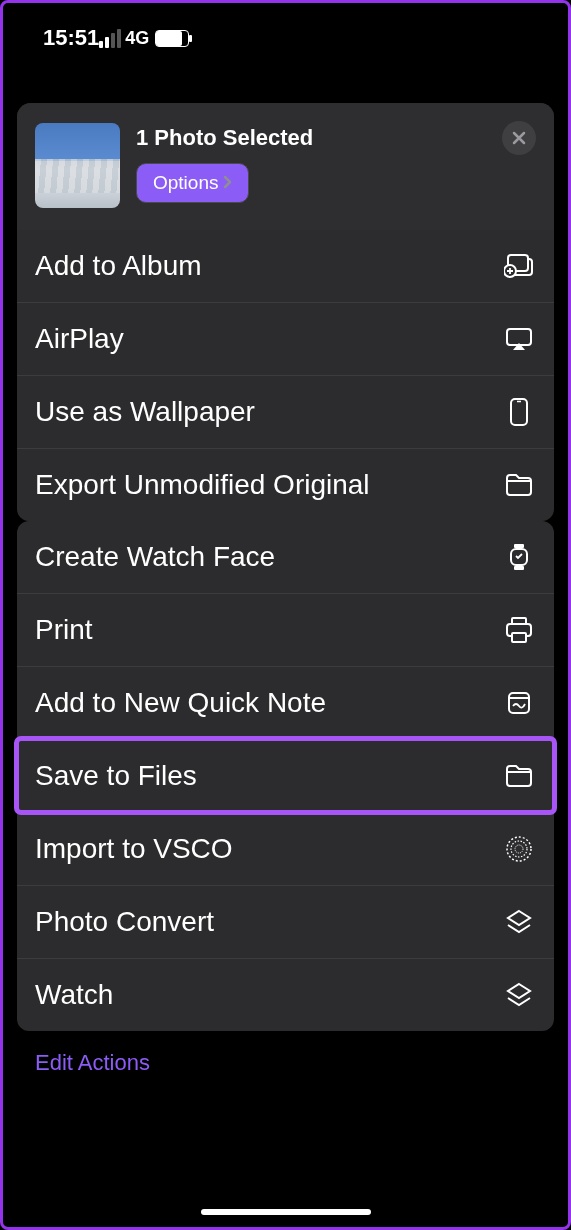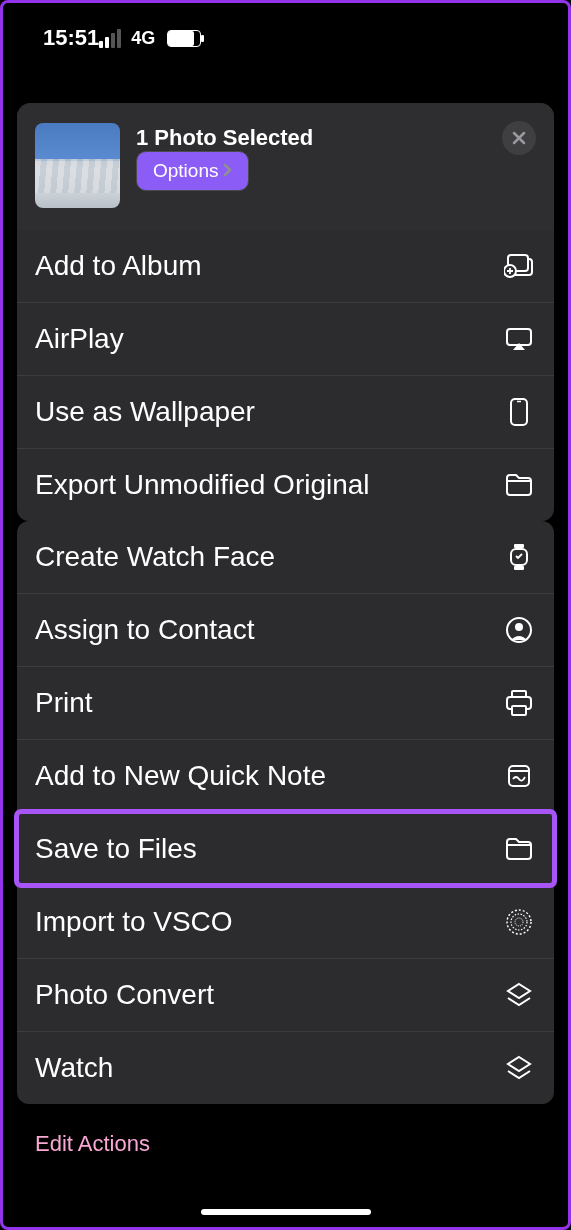--- a/index.html
+++ b/index.html
@@ -15,21 +15,21 @@
       border-radius: 8px;
     }
     .status-bar {
       display: flex;
       justify-content: flex-start;
       align-items: center;
       padding: 20px 40px 10px;
       height: 60px;
     }
     .status-time { font-size: 22px; font-weight: 600; }
-    .status-right { display: flex; align-items: center; gap: 6px; }
+    .status-right { display: flex; align-items: center; }
     .signal { display: flex; align-items: flex-end; gap: 2px; }
     .signal-bar { width: 4px; background:#555; border-radius:1px; }
     .signal-bar.on { background:#fff; }
     .net-label { font-size:18px; font-weight:600; margin-left:4px; }
     .battery { width: 34px; height: 17px; border: 1.5px solid #fff; border-radius: 4px; margin-left: 6px; position: relative; }
     .battery::after { content:''; position:absolute; right:-4px; top:4px; width:3px; height:7px; background:#fff; border-radius:1px; }
     .battery-fill { width: 80%; height: 100%; background:#fff; border-radius:2px; }
     .sheet {
       margin: 40px 14px 0;
       background: #2a2a2c;
@@ -45,21 +45,21 @@
       background:#2e2e30;
       border-radius:14px 14px 0 0;
     }
     .thumb {
       width: 85px; height: 85px; border-radius: 8px; flex-shrink:0;
       background: linear-gradient(to bottom, #4a7ac0 0%, #5b8cd1 45%, #d0d8e0 45%, #e8ecf0 55%, #b8c0c8 100%);
       position: relative;
       overflow: hidden;
     }
     .thumb::before { content:''; position:absolute; left:0; right:0; top:42%; height:40%; background: repeating-linear-gradient(95deg, #d8dce0 0 6px, #c0c8d0 6px 12px); opacity:0.8;}
-    .header-text { display:flex; flex-direction:column; padding-top:2px;}
+    .header-text { display:flex; flex-direction:column; gap:12px; padding-top:2px;}
     .header-title { font-size: 22px; font-weight: 600; }
     .options-btn {
       display:inline-flex; align-items:center; gap:4px;
       background:#8b5cf6; border-radius:10px; padding:8px 16px;
       font-size:19px; color:#fff; width:fit-content; border:0.5px solid #4a4a4c;
     }
     .close-btn {
       position:absolute; right:18px; top:18px;
       width:34px; height:34px; border-radius:50%; background:#3f3f41;
       display:flex; align-items:center; justify-content:center;
@@ -80,23 +80,23 @@
     }
     .action-row:first-child { border-top:none; }
     .action-row .icon { width:30px; height:30px; display:flex; align-items:center; justify-content:center; flex-shrink:0;}
     .action-row.highlighted {
       outline: 5px solid #a855f7;
       outline-offset: -2px;
       border-radius: 4px;
       z-index: 2;
     }
     .edit-actions {
-      color:#f9a8d4;
+      color:#8b5cf6;
       font-size:22px;
-      padding: 27px 18px 0;
+      padding: 19px 18px 0;
       margin: 0 14px;
     }
     .home-indicator {
       position:absolute; bottom:12px; left:50%; transform:translateX(-50%);
       width:170px; height:6px; background:#fff; border-radius:3px;
     }
     svg { stroke:#fff; fill:none; stroke-width:2; }
     .chevron { display:inline-block; }
   </style>
 </head>
@@ -187,30 +187,20 @@
     <span class="icon">
       <svg width="22" height="30" viewBox="0 0 22 30">
           <rect x="3" y="7" width="16" height="16" rx="5"></rect>
           <rect x="6" y="2" width="10" height="4" rx="1" fill="#fff" stroke="none"></rect>
           <rect x="6" y="24" width="10" height="4" rx="1" fill="#fff" stroke="none"></rect>
           <path d="M8 14 L10 16 L14 12" stroke-width="1.8"></path>
         </svg>
     </span>
   </div>
   <div class="action-row">
-    <span>Assign to Contact</span>
-    <span class="icon">
-      <svg width="28" height="28" viewBox="0 0 28 28">
-          <circle cx="14" cy="14" r="12"></circle>
-          <circle cx="14" cy="11" r="4" fill="#fff" stroke="none"></circle>
-          <path d="M6 24 Q14 16 22 24" fill="#fff" stroke="none"></path>
-        </svg>
-    </span>
-  </div>
-  <div class="action-row">
     <span>Print</span>
     <span class="icon">
       <svg width="30" height="28" viewBox="0 0 30 28">
           <rect x="8" y="2" width="14" height="6" rx="1"></rect>
           <rect x="3" y="8" width="24" height="12" rx="3"></rect>
           <rect x="8" y="17" width="14" height="9" rx="1" fill="#2c2c2e"></rect>
         </svg>
     </span>
   </div>
   <div class="action-row">

